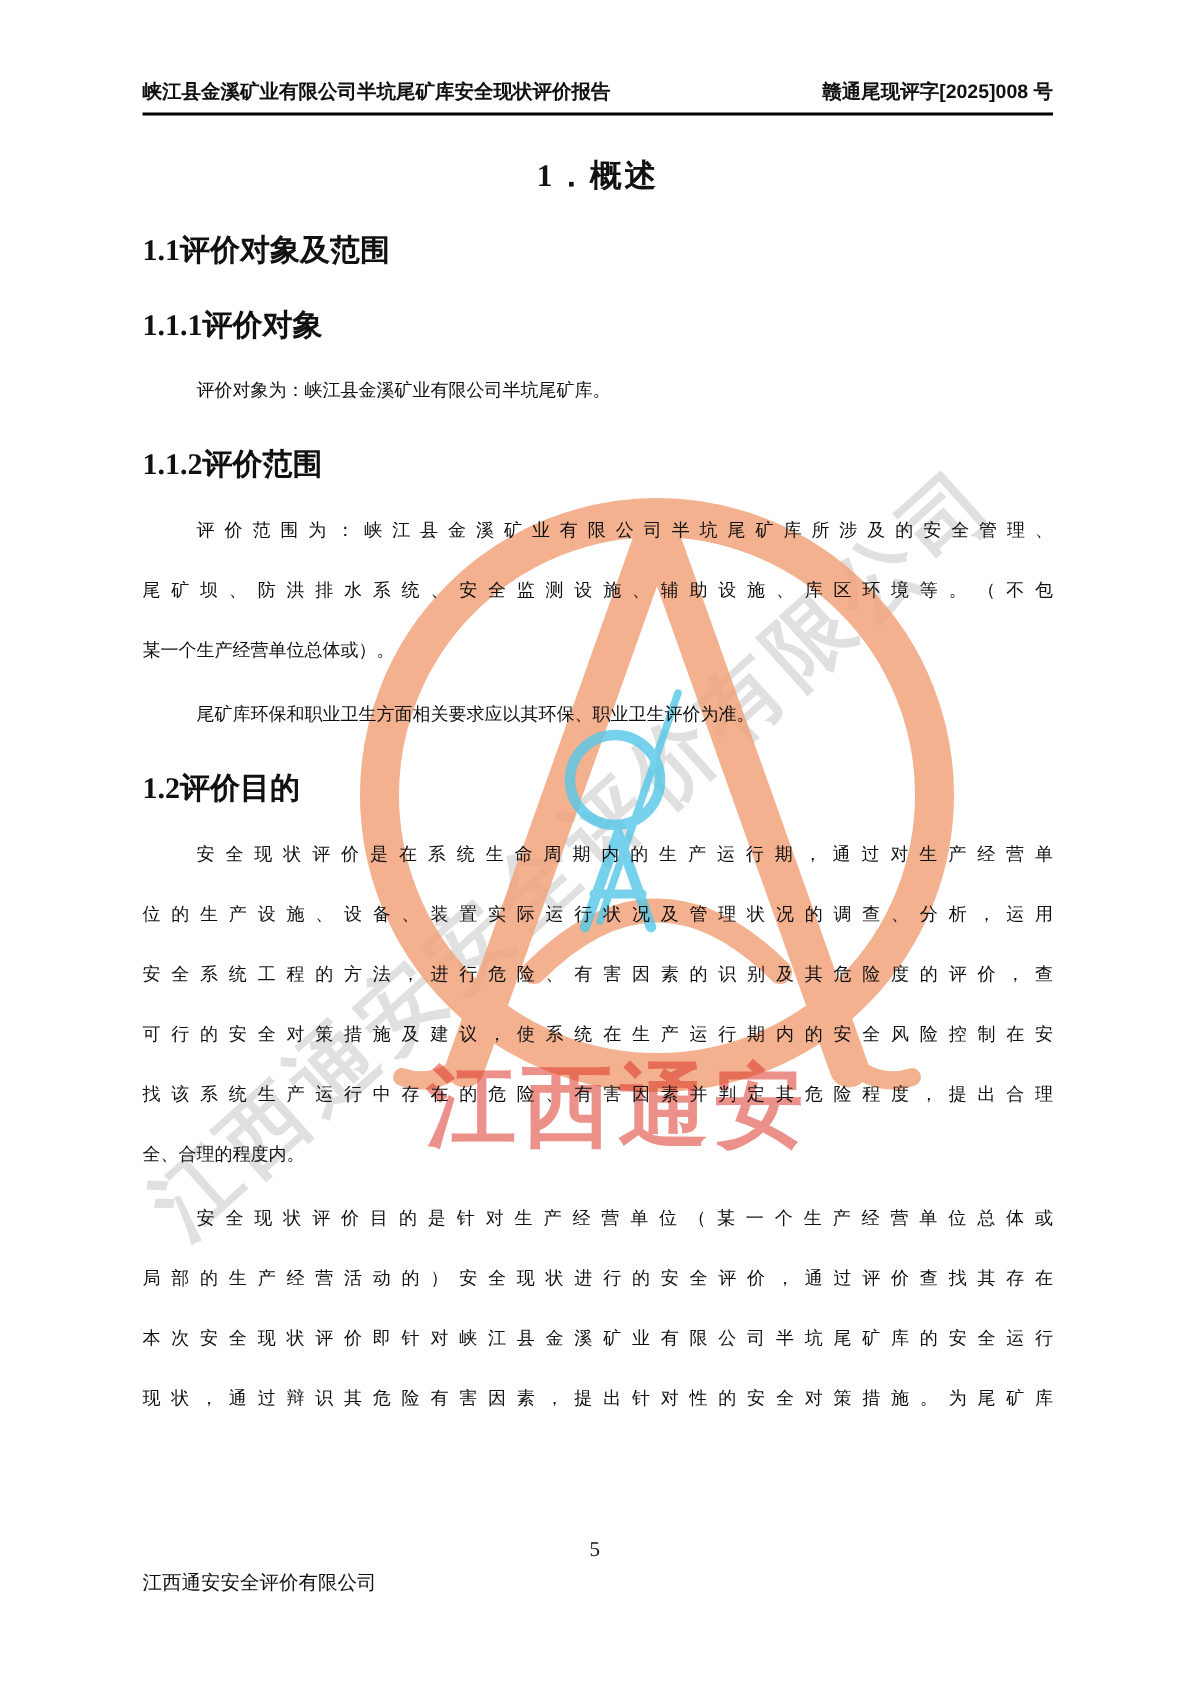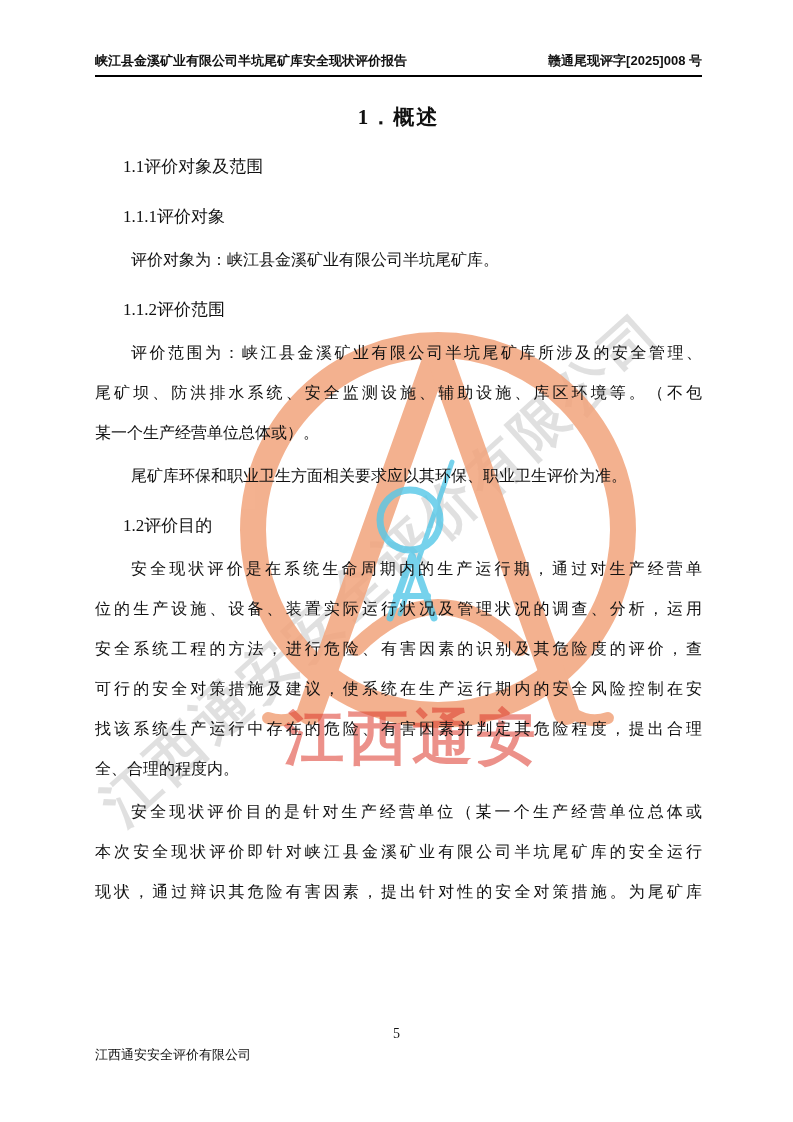--- a/index.html
+++ b/index.html
@@ -51,28 +51,27 @@
     text-align:center;
   }
   .doc-title {
     text-align:center;
     font-size:21px; font-weight:bold;
     margin-top:20px;
     line-height:40px;
     letter-spacing:2px;
   }
   .h2, .h3 {
-    font-size:17px; font-weight:normal;
+    font-size:20px; font-weight:bold;
     line-height:40px;
     margin-top:10px;
-    margin-left:28px;
   }
   .para { margin-top:3px; }
   .line {
-    font-size:16px;
+    font-size:12px;
     line-height:40px;
   }
   .line.indent { padding-left:36px; }
   .line.just {
     text-align:justify;
     text-align-last:justify;
     text-justify:inter-character;
   }
   .page-number {
     position:absolute; left:0; right:0; bottom:80px;
@@ -139,20 +138,21 @@
         <div class="para">
           <div class="line indent just">安全现状评价是在系统生命周期内的生产运行期，通过对生产经营单</div>
           <div class="line just">位的生产设施、设备、装置实际运行状况及管理状况的调查、分析，运用</div>
           <div class="line just">安全系统工程的方法，进行危险、有害因素的识别及其危险度的评价，查</div>
           <div class="line just">可行的安全对策措施及建议，使系统在生产运行期内的安全风险控制在安</div>
           <div class="line just">找该系统生产运行中存在的危险、有害因素并判定其危险程度，提出合理</div>
           <div class="line">全、合理的程度内。</div>
         </div>
         <div class="para">
           <div class="line indent just">安全现状评价目的是针对生产经营单位（某一个生产经营单位总体或</div>
+          <div class="line just">局部的生产经营活动的）安全现状进行的安全评价，通过评价查找其存在</div>
           <div class="line just">本次安全现状评价即针对峡江县金溪矿业有限公司半坑尾矿库的安全运行</div>
           <div class="line just">现状，通过辩识其危险有害因素，提出针对性的安全对策措施。为尾矿库</div>
         </div>
       </div>
   </div>
 
   <div class="page-number">5</div>
   <div class="footer-company">江西通安安全评价有限公司</div>
 
 </div>

